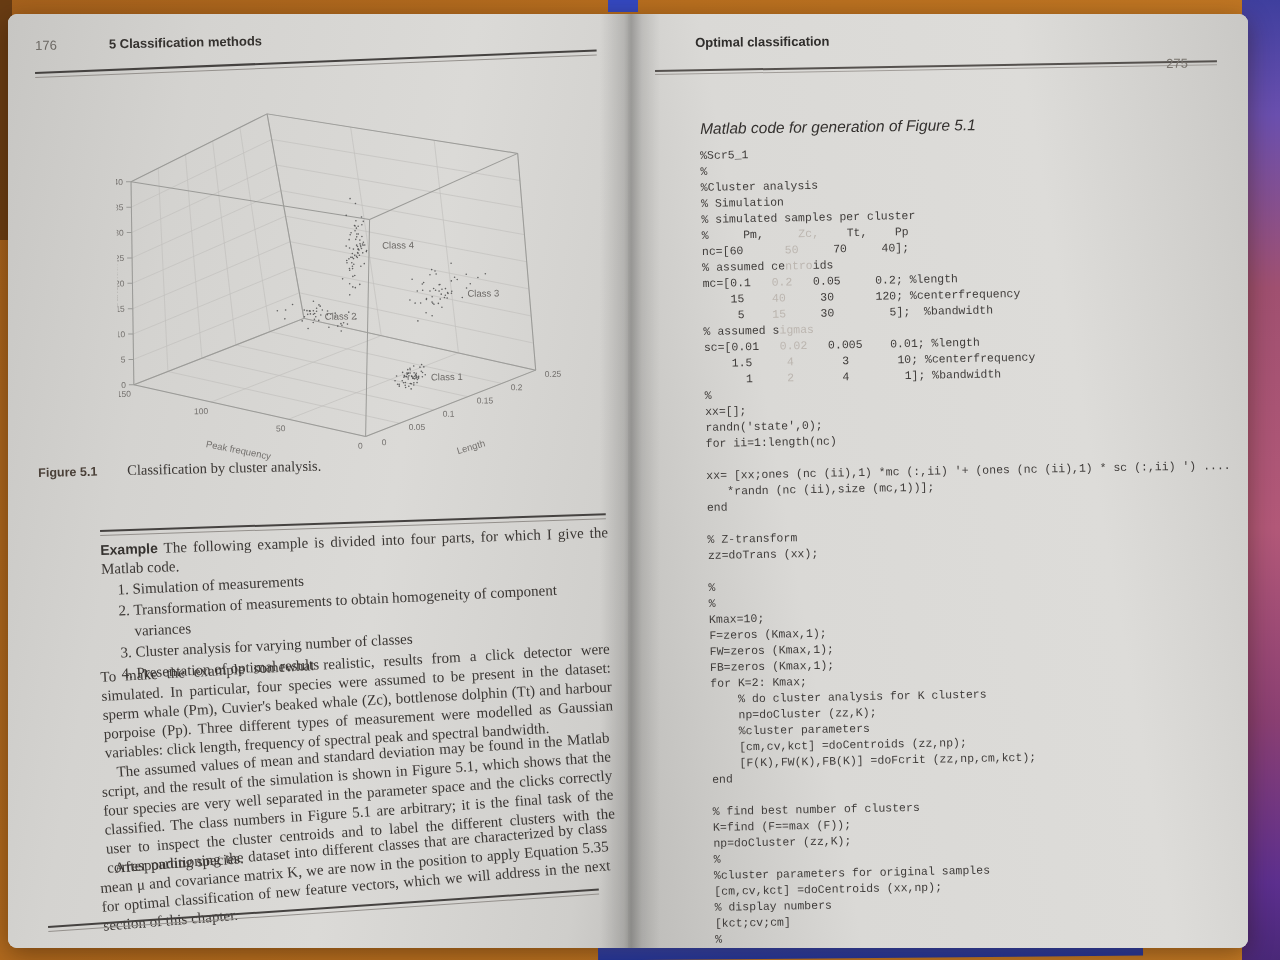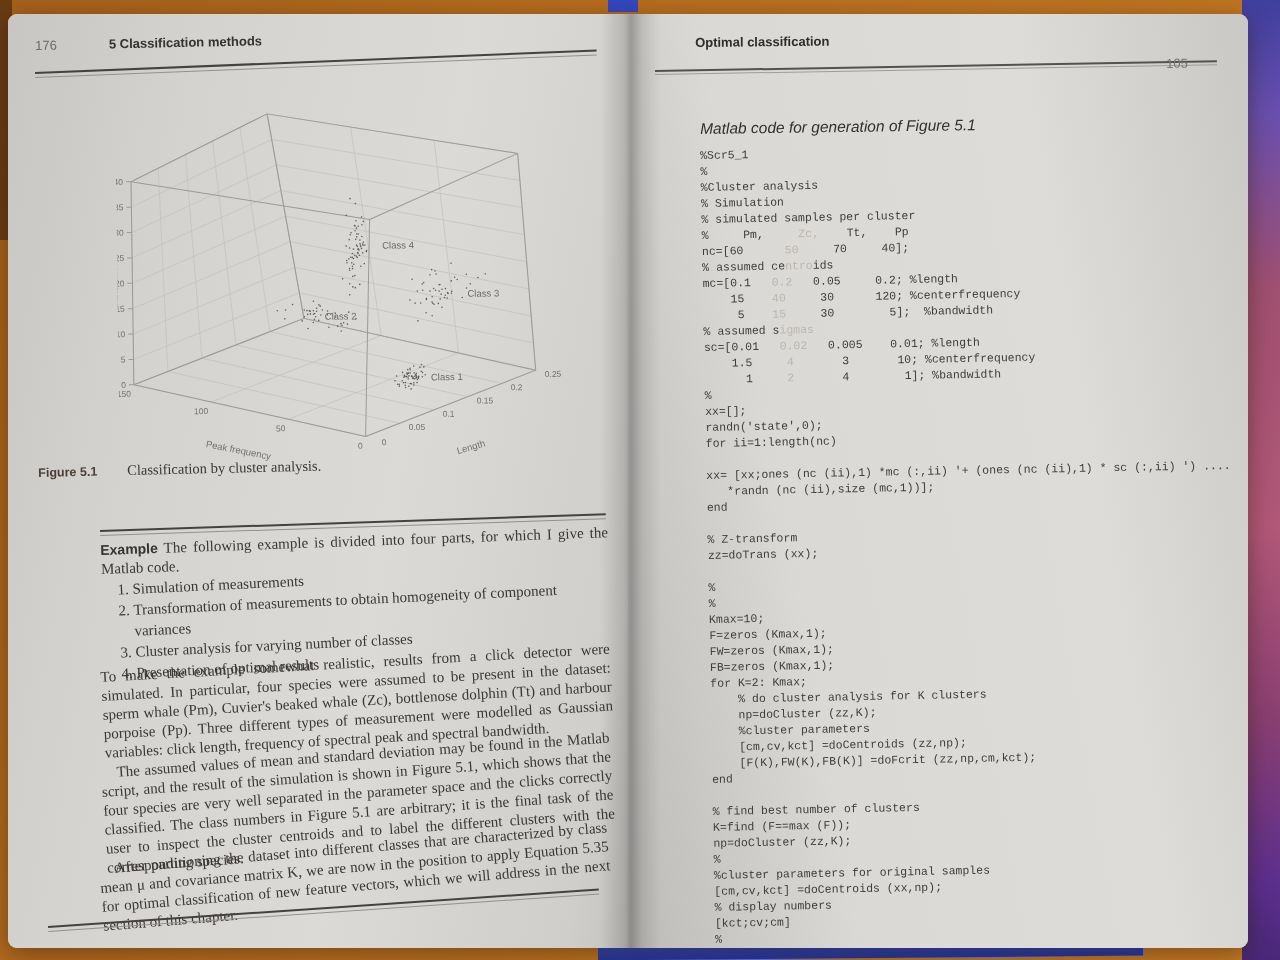--- a/index.html
+++ b/index.html
@@ -421,21 +421,21 @@
       </ol>
   </div>
 
   <div class="abs para p1">To make the example somewhat realistic, results from a click detector were simulated. In particular, four species were assumed to be present in the dataset: sperm whale (Pm), Cuvier's beaked whale (Zc), bottlenose dolphin (Tt) and harbour porpoise (Pp). Three different types of measurement were modelled as Gaussian variables: click length, frequency of spectral peak and spectral bandwidth.</div>
   <div class="abs para p2">The assumed values of mean and standard deviation may be found in the Matlab script, and the result of the simulation is shown in Figure 5.1, which shows that the four species are very well separated in the parameter space and the clicks correctly classified. The class numbers in Figure 5.1 are arbitrary; it is the final task of the user to inspect the cluster centroids and to label the different clusters with the corresponding species.</div>
   <div class="abs para p3">After partitioning the dataset into different classes that are characterized by class mean μ and covariance matrix K, we are now in the position to apply Equation 5.35 for optimal classification of new feature vectors, which we will address in the next section of this chapter.</div>
   <div class="abs rule2 bot-rule"></div>
 
   <div class="abs sans rp-header">Optimal classification</div>
   <div class="abs rp-rule"></div>
-  <div class="abs sans rp-pagenum">105</div>
+  <div class="abs sans rp-pagenum">275</div>
 
   <div class="abs sans code-title">Matlab code for generation of Figure 5.1</div>
   <div class="abs mono code">
       <div class="code-line"><span>%Scr5_1</span></div>
       <div class="code-line"><span>%</span></div>
       <div class="code-line"><span>%Cluster analysis</span></div>
       <div class="code-line"><span>% Simulation</span></div>
       <div class="code-line"><span>% simulated samples per cluster</span></div>
       <div class="code-line"><span>%     Pm,     </span><span class="faded">Zc,</span><span>    Tt,    Pp</span></div>
       <div class="code-line"><span>nc=[60      </span><span class="faded">50</span><span>     70     40];</span></div>

